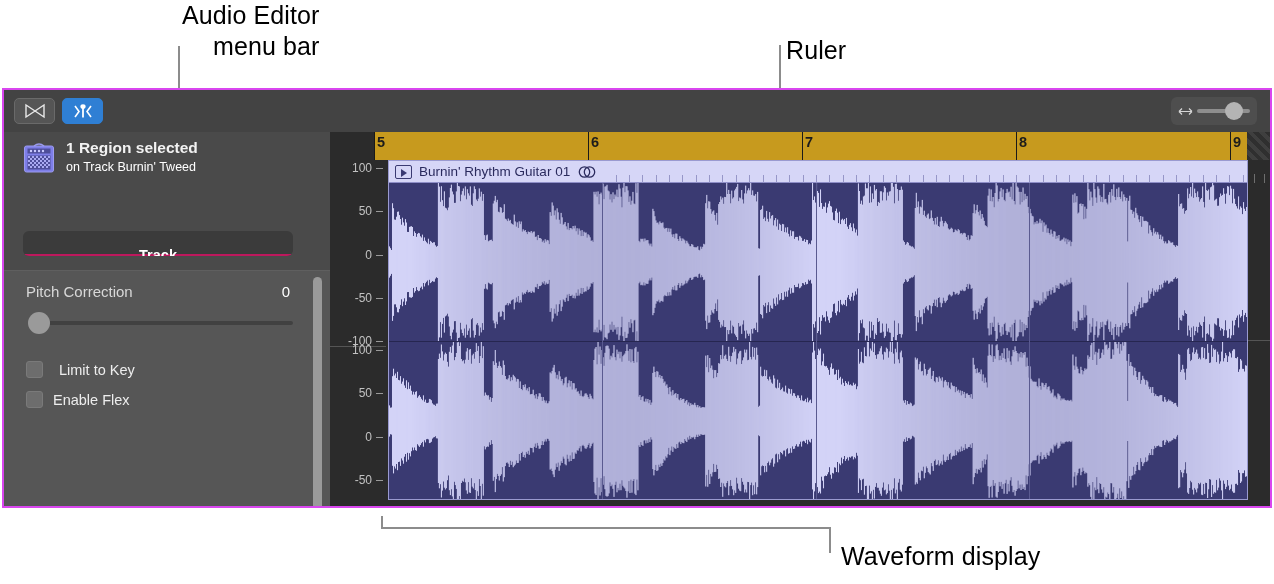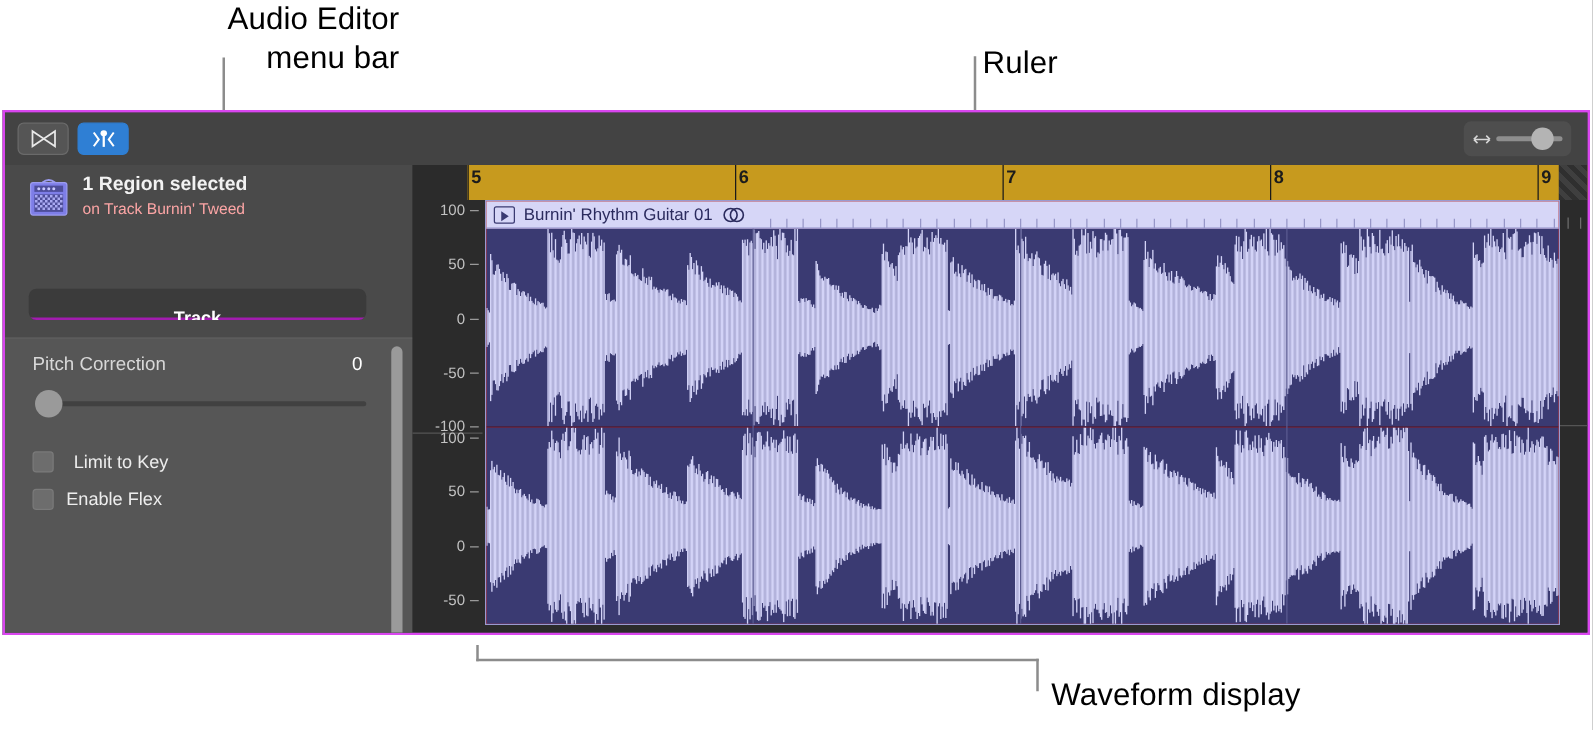--- a/index.html
+++ b/index.html
@@ -29,28 +29,28 @@
   #zoom-track { position:relative; flex:1; height:4px; background:#8e8e8e; border-radius:2px; }
   #zoom-knob { position:absolute; left:28px; top:-7px; width:18px; height:18px;
                border-radius:50%; background:#b4b4b4; }
 
   
   #sidebar { position:absolute; left:0; top:42px; width:326px; height:378px;
              background:#4a4a4a; }
   #amp-icon { position:absolute; left:18px; top:10px; width:34px; height:32px; }
   #sel-title { position:absolute; left:62px; top:7px; font-size:15.5px; color:#f2f2f2;
                font-weight:bold; white-space:nowrap; }
-  #sel-sub   { position:absolute; left:62px; top:28px; font-size:12.5px; color:#fca5a5;
+  #sel-sub   { position:absolute; left:62px; top:28px; font-size:12.5px; color:#ffffff;
                white-space:nowrap; }
 
   #seg-ctl { position:absolute; left:19px; top:99px; width:270px; height:25px;
              background:#3b3b3b; border-radius:6px; display:flex; overflow:hidden; }
   .seg { flex:1; display:flex; align-items:center; justify-content:center;
          font-size:14.5px; color:#e8e8e8; font-weight:bold; border-radius:6px; }
-  .seg.active { background:#a21caf; color:#ffffff;margin-top:23px; }
+  .seg.active { background:#be185d; color:#ffffff;margin-top:23px; }
 
   #param-pane { position:absolute; left:0; top:138px; width:326px; height:240px;
                 background:#565656; border-top:1px solid #5f5f5f; }
   #pitch-label { position:absolute; left:22px; top:12px; font-size:15px; color:#d8d8d8; }
   #pitch-value { position:absolute; right:40px; top:12px; font-size:15px; color:#ffffff; }
   #pitch-track { position:absolute; left:24px; top:50px; width:265px; height:4px;
                  background:#414141; border-radius:2px; }
   #pitch-knob  { position:absolute; left:24px; top:41px; width:22px; height:22px;
                  border-radius:50%; background:#9a9a9a; }
 
@@ -77,21 +77,21 @@
 
   
   #vscale { position:absolute; left:0; top:28px; width:56px; height:350px; }
   .vs-row { position:absolute; right:14px; font-size:12px; color:#c2c2c2; text-align:right;
             white-space:nowrap; }
   .vs-tick { position:absolute; right:3px; width:7px; height:1px; background:#9a9a9a; }
   #chan-divider { position:absolute; left:0; top:186px; width:56px; height:1px; background:#555; }
 
   
   #region { position:absolute; left:58px; top:28px; width:860px; height:340px;
-            background:#b91c1c; border:1px solid #9a9ad0; overflow:hidden; }
+            background:#8b5cf6; border:1px solid #9a9ad0; overflow:hidden; }
   #region-head { position:absolute; left:0; top:0; width:100%; height:22px;
                  background:#d6d6f7; border-bottom:1px solid #8e8ec8; }
   #play-glyph { position:absolute; left:6px; top:4px; width:17px; height:14px;
                 border:1.5px solid #3a3a72; border-radius:2px; }
   #play-glyph:after { content:""; position:absolute; left:5px; top:2.5px;
                 border-left:6px solid #3a3a72; border-top:4px solid transparent;
                 border-bottom:4px solid transparent; }
   #region-name { position:absolute; left:30px; top:3px; font-size:13.5px; color:#2b2b5e;
                  white-space:nowrap; }
   #stereo-icon { position:absolute; left:188px; top:4px; width:20px; height:14px; }

